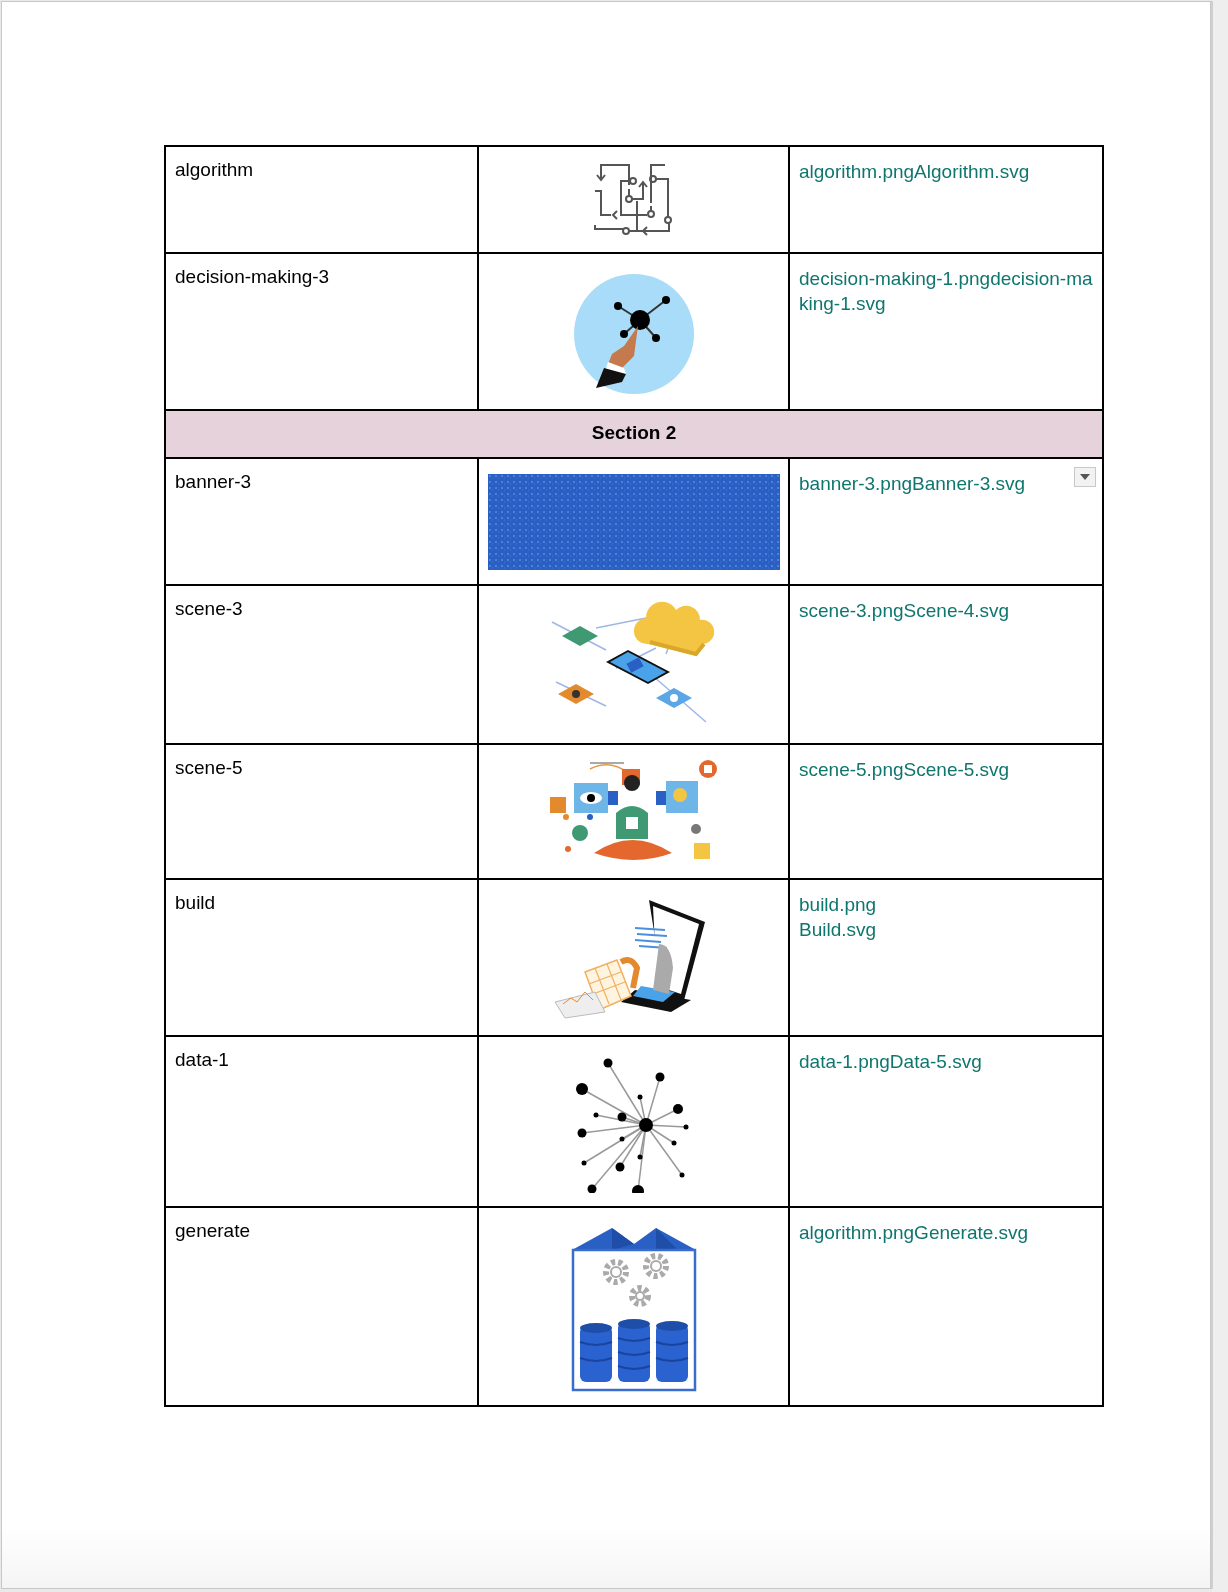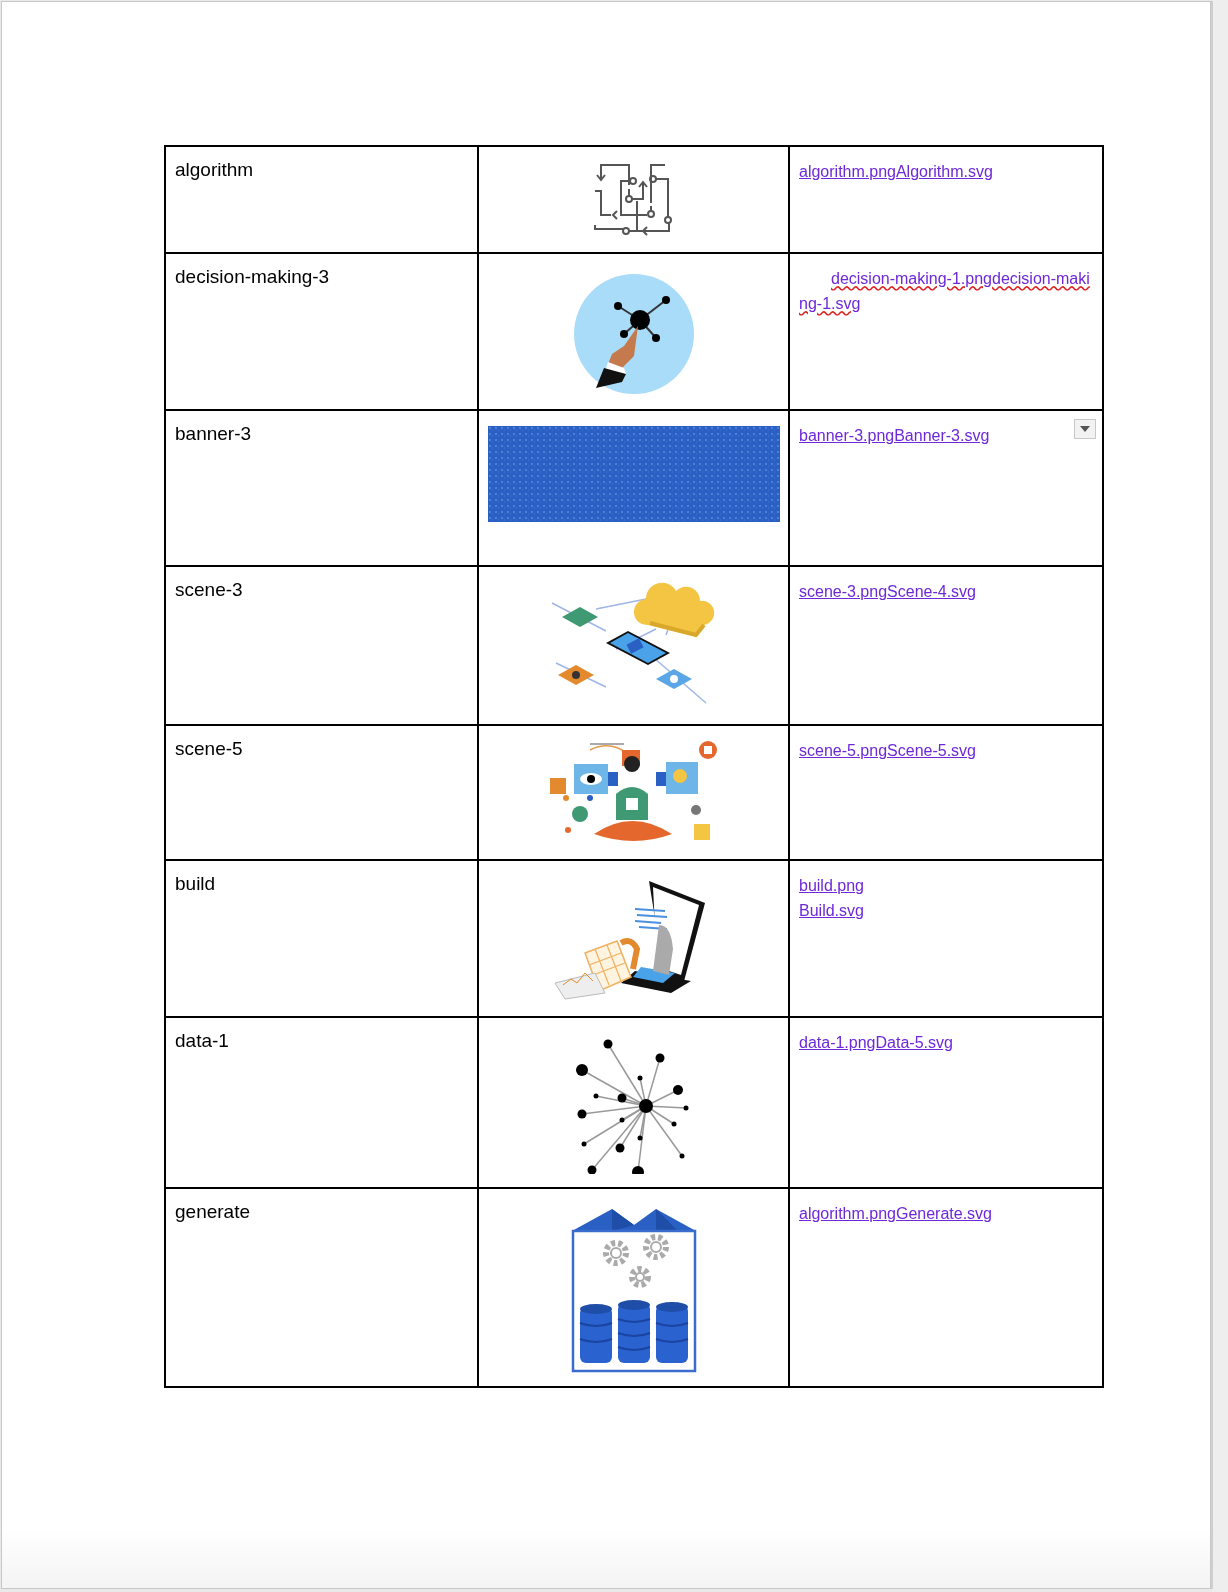--- a/index.html
+++ b/index.html
@@ -28,24 +28,24 @@
     border:2px solid #000;
     vertical-align:top;
     padding:12px 9px 8px 9px;
     font-size:19px; color:#000;
     box-sizing:border-box;
   }
   col.c1 { width:313px; } col.c2 { width:311px; } col.c3 { width:314px; }
   td.img-cell { text-align:center; padding:6px 4px; }
   td.link-cell { position:relative; }
   a.file-link {
-    color:#6d28d9; text-decoration:underline; font-size:16px; line-height:25px;
+    color:#0f766e; font-size:19px; line-height:25px;
     word-break:break-all;
   }
-  a.file-link.spell { text-decoration-color:#d22; text-decoration-style:wavy;margin-left:32px; }
+  a.file-link.spell { text-decoration-color:#d22; text-decoration-style:wavy; }
   tr.section td {
     background:#e6d2da; text-align:center; font-weight:bold; padding:11px 0 9px 0;
   }
   .dd-btn {
     position:absolute; right:6px; top:8px; width:22px; height:20px;
     border:1px solid #c8c8c8; background:#f2f2f2; box-sizing:border-box;
   }
   .dd-btn::after {
     content:""; position:absolute; left:5px; top:6px;
     border-left:5px solid transparent; border-right:5px solid transparent; border-top:6px solid #555;
@@ -119,22 +119,25 @@
         <path d="M66 54 L52 74 L40 82 L36 92 L48 98 L62 84 Z" fill="#c57a4e"></path>
         <path d="M36 90 L52 96 L54 102 L30 110 Z" fill="#fff"></path>
         <path d="M32 96 L54 102 L50 110 L24 116 Z" fill="#111"></path>
       </svg>
     </td>
     <td class="link-cell">
       <a class="file-link spell">decision-making-1.pngdecision-making-1.svg</a>
     </td>
   </tr>
 
-
-  <tr style="height:156px">
+  <tr class="section" style="height:48px">
+    <td colspan="3">Section 2</td>
+  </tr>
+
+  <tr style="height:127px">
     <td>banner-3</td>
     <td class="img-cell" style="padding-top:15px">
       <svg width="292" height="96" viewBox="0 0 292 96">
         <defs>
           <pattern id="bits" width="6" height="6" patternUnits="userSpaceOnUse">
             <rect width="6" height="6" fill="#2a5fc4"></rect>
             <rect x="1" y="1" width="2" height="2" fill="#4f80d8"></rect>
             <rect x="4" y="3" width="1" height="2" fill="#3a6ccd"></rect>
           </pattern>
         </defs>

